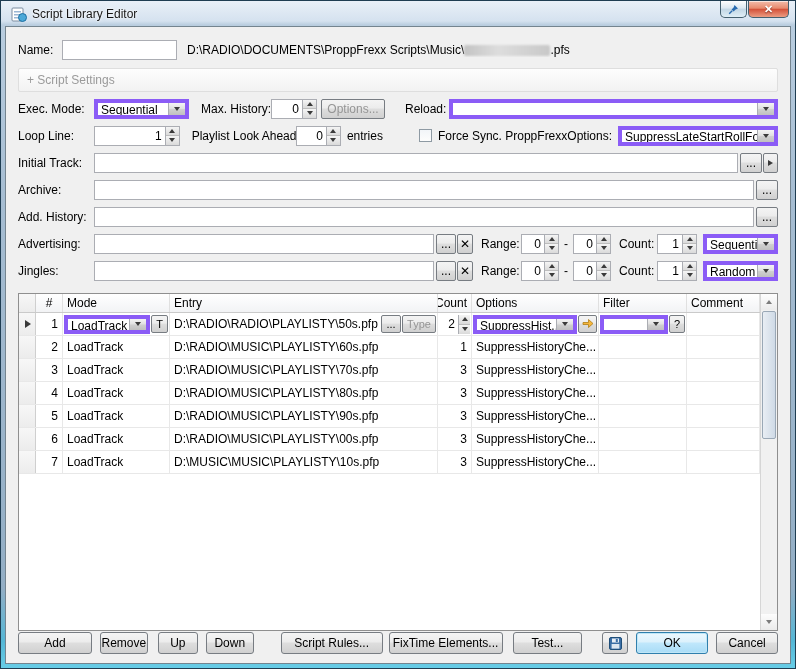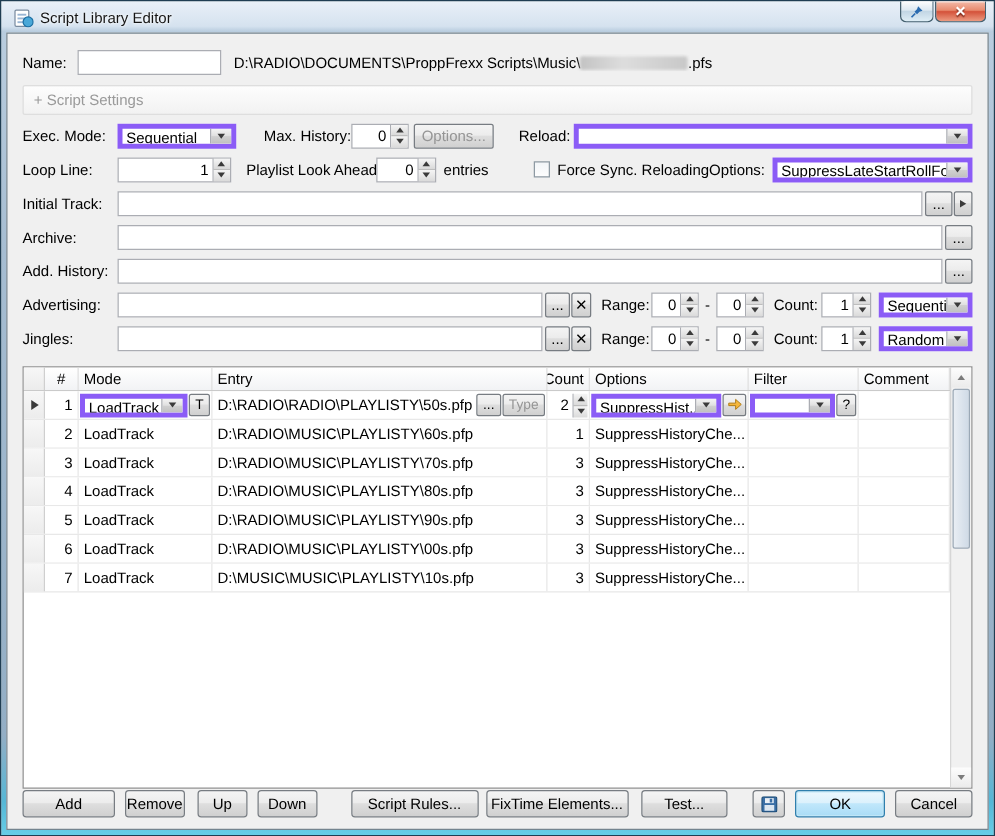--- a/index.html
+++ b/index.html
@@ -127,21 +127,21 @@
     </div>
 
     <div class="frow">
       <span class="lbl lw">Exec. Mode:</span>
       <div class="combo" style="width:95px">
         <span class="ctext">Sequential</span>
         <span class="dd">
             <i class="tri-dn"></i>
           </span>
       </div>
-      <span class="lbl" style="margin-left:22px;width:70px">Max. History:</span>
+      <span class="lbl" style="margin-left:12px;width:70px">Max. History:</span>
       <div class="spin" style="width:46px">
         <span class="sval">0</span>
         <span class="spbtns">
             <span class="spb">
               <i class="tri-up"></i>
             </span>
             <span class="spb">
               <i class="tri-dn"></i>
             </span>
           </span>
@@ -176,21 +176,21 @@
             <span class="spb">
               <i class="tri-up"></i>
             </span>
             <span class="spb">
               <i class="tri-dn"></i>
             </span>
           </span>
       </div>
       <span class="lbl" style="margin-left:6px">entries</span>
       <span class="cb" style="margin-left:36px"></span>
-      <span class="lbl">Force Sync. Reloading</span>
+      <span class="lbl">Force Sync. ProppFrexx</span>
       <span class="lbl" style="margin-left:auto;margin-right:6px">Options:</span>
       <div class="combo" style="width:160px;flex:none">
         <span class="ctext">SuppressLateStartRollFo...</span>
         <span class="dd">
             <i class="tri-dn"></i>
           </span>
       </div>
     </div>
 
     <div class="frow">

